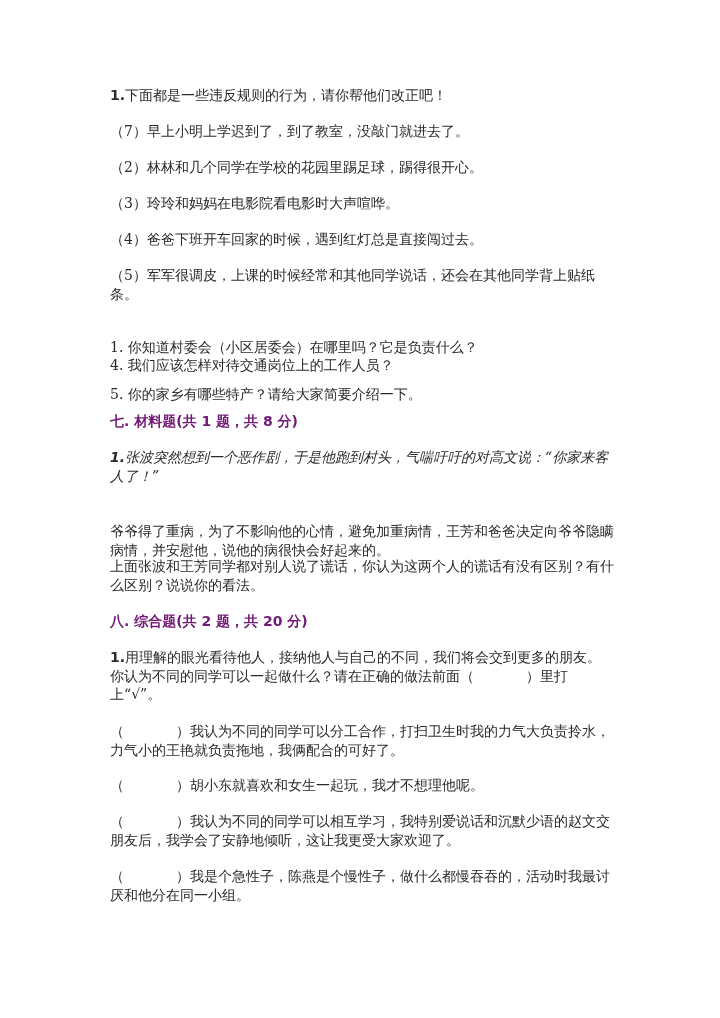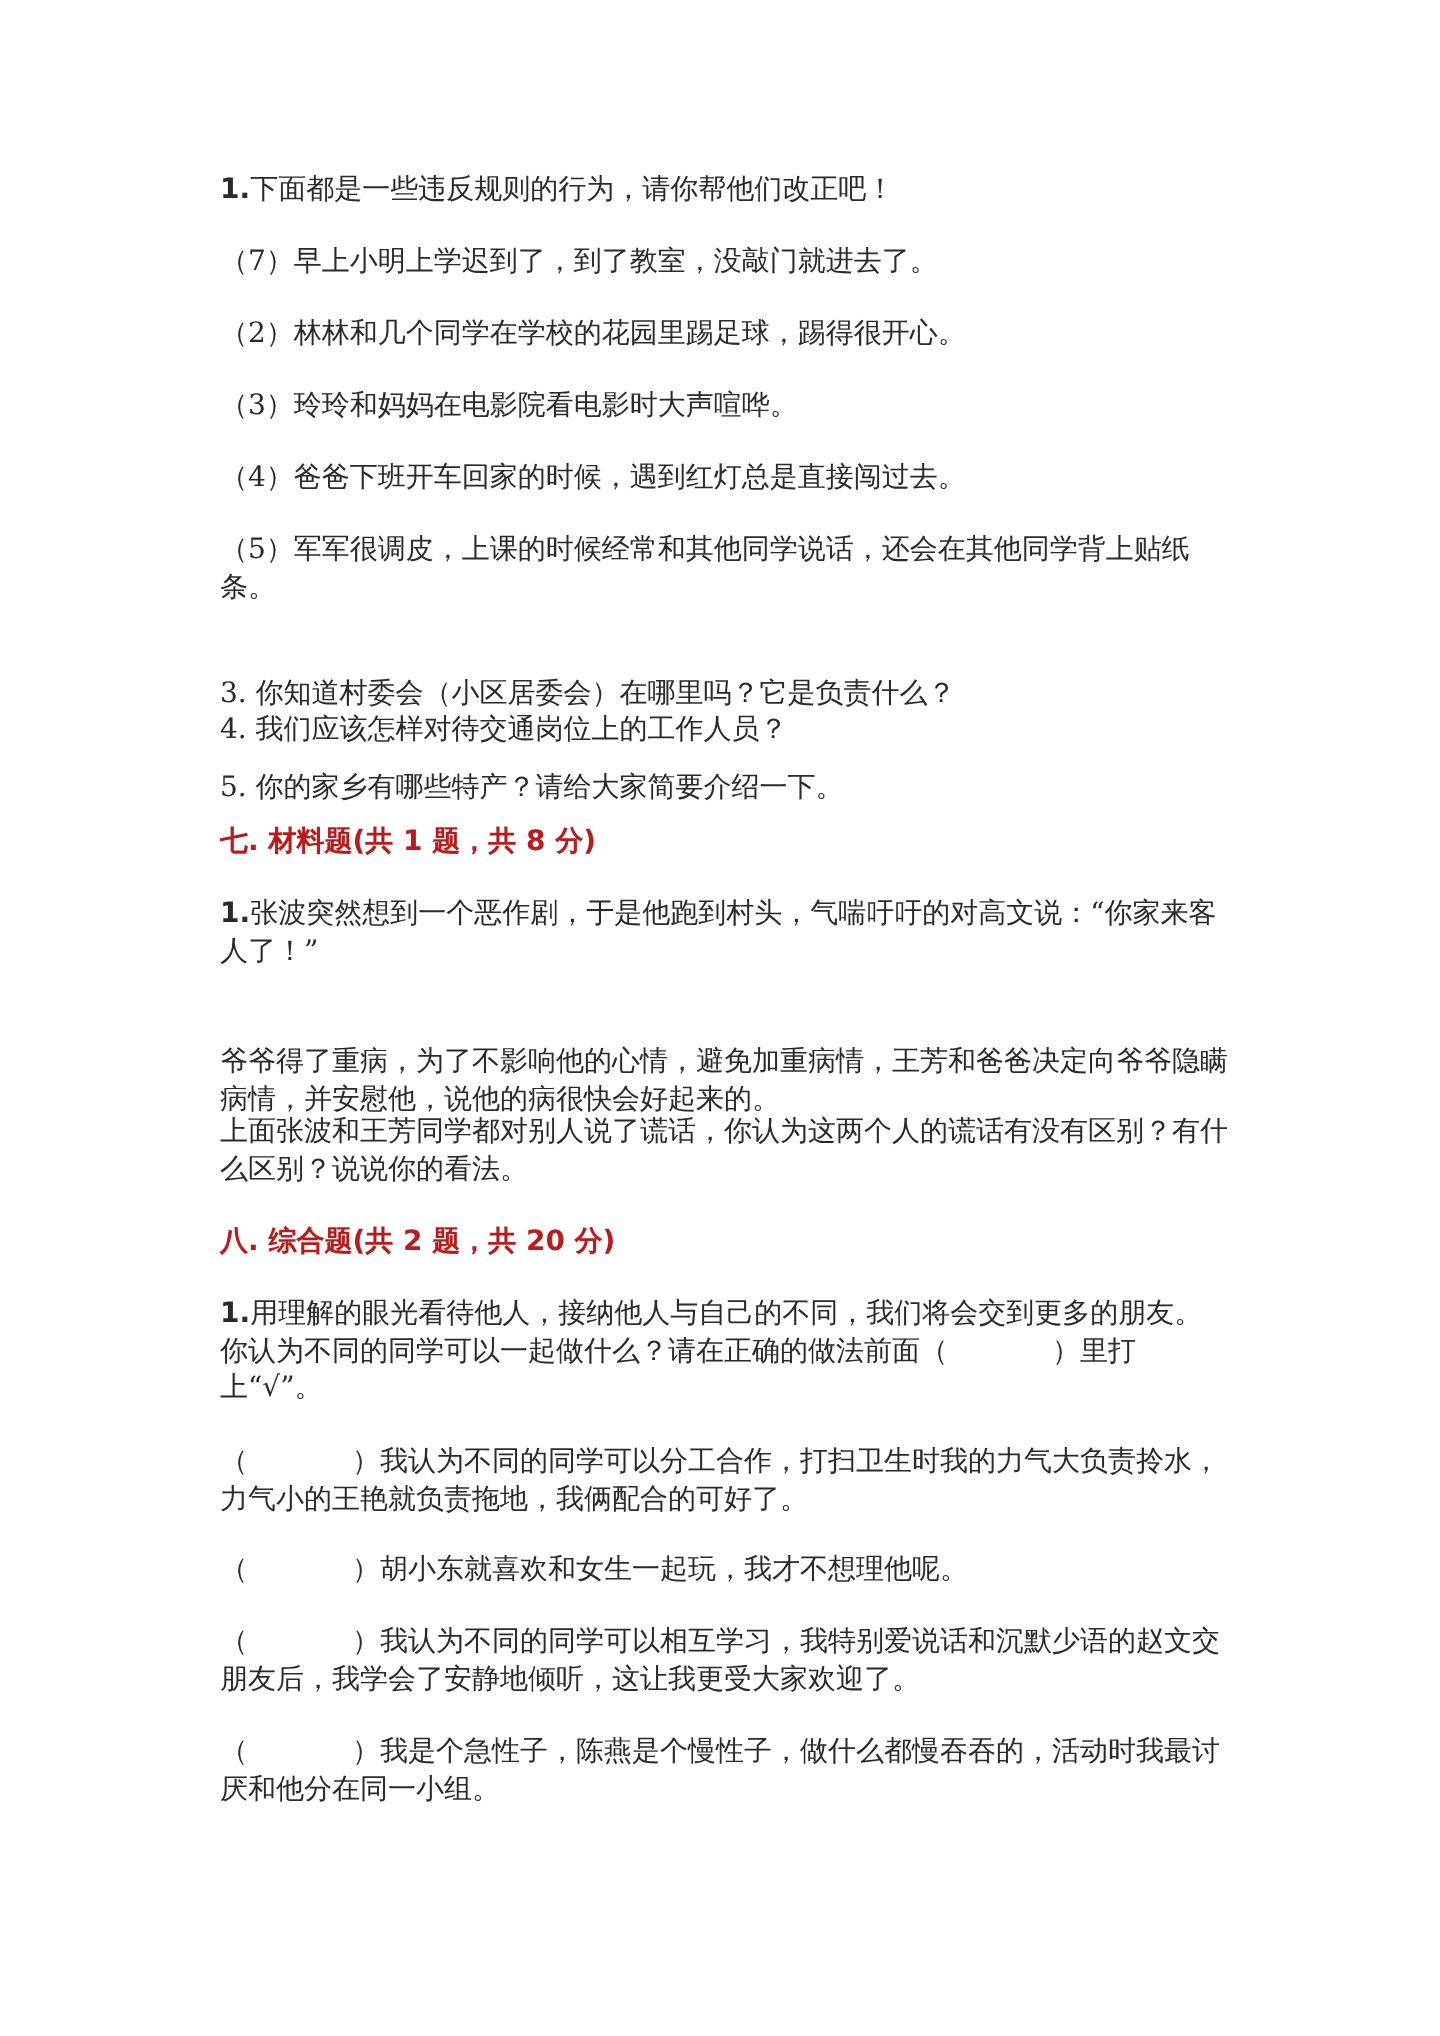--- a/index.html
+++ b/index.html
@@ -1,43 +1,43 @@
 <!DOCTYPE html>
 <html><head>
 <meta charset="utf-8">
 <style>
   html, body { margin: 0; padding: 0; background: #ffffff; }
   body { width: 720px; height: 1018px; position: relative; overflow: hidden;
          font-family: "DejaVu Serif", "Liberation Serif", serif; color: #2a2a2a; }
   .page { position: absolute; left: 0; top: 0; width: 624px; height: 1018px; }
   .line { position: absolute; left: 110px; width: 505px; font-size: 14px; line-height: 18.5px; white-space: normal; letter-spacing: 0px; }
-  .heading { font-family: "DejaVu Sans", "Liberation Sans", sans-serif; font-weight: bold; color: #b91c1c; font-size: 14px; }
+  .heading { font-family: "DejaVu Sans", "Liberation Sans", sans-serif; font-weight: bold; color: #701a75; font-size: 14px; }
   .q-num { font-family: "DejaVu Sans", sans-serif; font-weight: bold; }
   .blank { display: inline-block; width: 52px; }
 </style>
 </head>
 <body>
 
 <div class="page">
 
   <div class="line" style="top:86px;">
     <span class="q-num">1.</span><span>下面都是一些违反规则的行为，请你帮他们改正吧！</span>
   </div>
   <div class="line" style="top:122px;">（7）早上小明上学迟到了，到了教室，没敲门就进去了。</div>
   <div class="line" style="top:158px;">（2）林林和几个同学在学校的花园里踢足球，踢得很开心。</div>
   <div class="line" style="top:194px;">（3）玲玲和妈妈在电影院看电影时大声喧哗。</div>
   <div class="line" style="top:230px;">（4）爸爸下班开车回家的时候，遇到红灯总是直接闯过去。</div>
   <div class="line" style="top:266px;">（5）军军很调皮，上课的时候经常和其他同学说话，还会在其他同学背上贴纸条。</div>
 
-  <div class="line" style="top:338px;">3. 你知道村委会（小区居委会）在哪里吗？它是负责什么？</div>
+  <div class="line" style="top:338px;">1. 你知道村委会（小区居委会）在哪里吗？它是负责什么？</div>
   <div class="line" style="top:356px;">4. 我们应该怎样对待交通岗位上的工作人员？</div>
   <div class="line" style="top:385px;">5. 你的家乡有哪些特产？请给大家简要介绍一下。</div>
 
   <div class="line heading" style="top:412px;">七. 材料题(共 1 题，共 8 分)</div>
-  <div class="line" style="top:448px;">
+  <div class="line" style="top:448px;font-style:italic;">
     <span class="q-num">1.</span><span>张波突然想到一个恶作剧，于是他跑到村头，气喘吁吁的对高文说：“你家来客人了！”</span>
   </div>
   <div class="line" style="top:502px;margin-top:20px;">爷爷得了重病，为了不影响他的心情，避免加重病情，王芳和爸爸决定向爷爷隐瞒病情，并安慰他，说他的病很快会好起来的。</div>
   <div class="line" style="top:557px;">上面张波和王芳同学都对别人说了谎话，你认为这两个人的谎话有没有区别？有什么区别？说说你的看法。</div>
 
   <div class="line heading" style="top:612px;">八. 综合题(共 2 题，共 20 分)</div>
   <div class="line" style="top:648px;">
     <span class="q-num">1.</span><span>用理解的眼光看待他人，接纳他人与自己的不同，我们将会交到更多的朋友。你认为不同的同学可以一起做什么？请在正确的做法前面（</span><span class="blank"></span><span>）里打上“√”。</span>
   </div>
 

